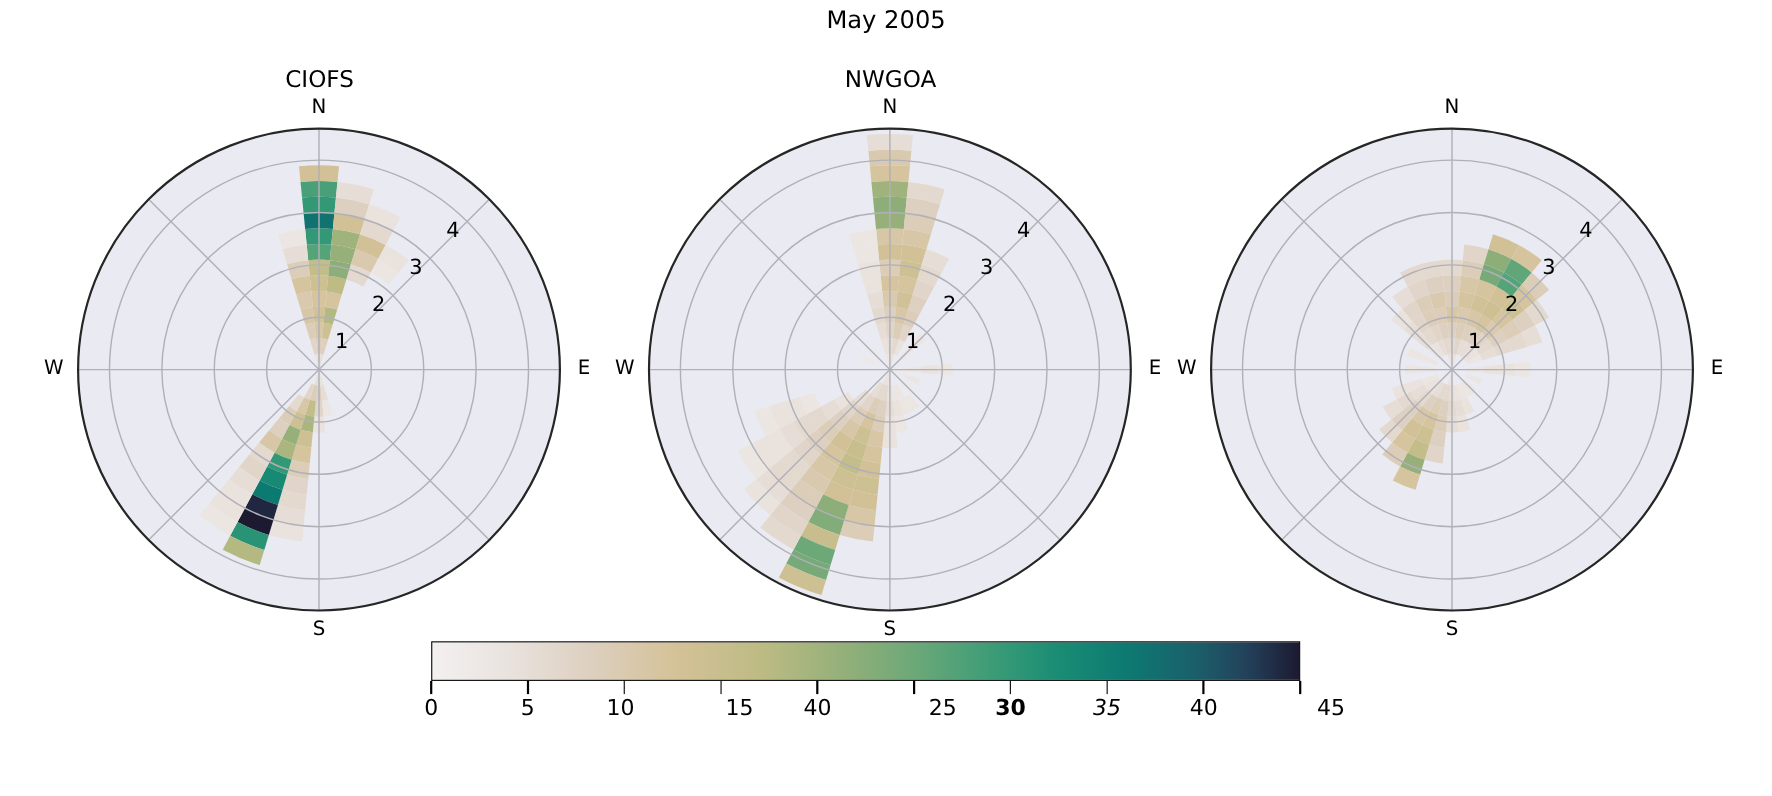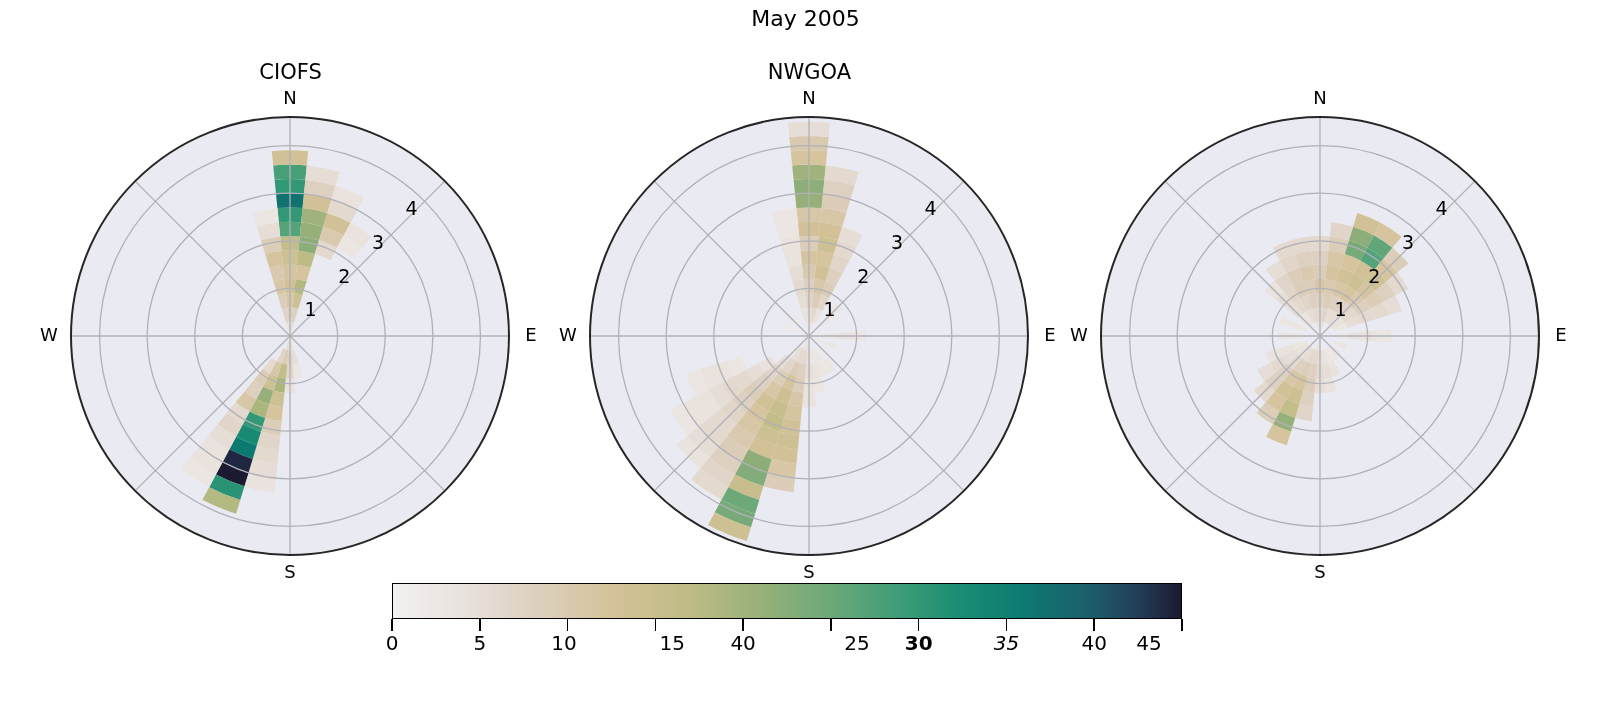--- a/index.html
+++ b/index.html
@@ -503,17 +503,17 @@
     <div id="cbar-ticklabels">
         <div class="cbtlabel" style="left: 0px;">0</div>
         <div class="cbtlabel" style="left: 87.7778px;">5</div>
         <div class="cbtlabel" style="left: 172px;">10</div>
         <div class="cbtlabel" style="left: 263.333px; margin-left: 17px;">15</div>
         <div class="cbtlabel" style="left: 351.111px;">40</div>
         <div class="cbtlabel" style="left: 465px;">25</div>
         <div class="cbtlabel" style="left: 526.667px; font-weight: bold;">30</div>
         <div class="cbtlabel" style="left: 614.444px; font-style: italic;">35</div>
         <div class="cbtlabel" style="left: 702.222px;">40</div>
-        <div class="cbtlabel" style="left: 757px;">45</div>
+        <div class="cbtlabel" style="left: 818px;">45</div>
       </div>
   </div>
 
 </div>
 
 </body></html>

